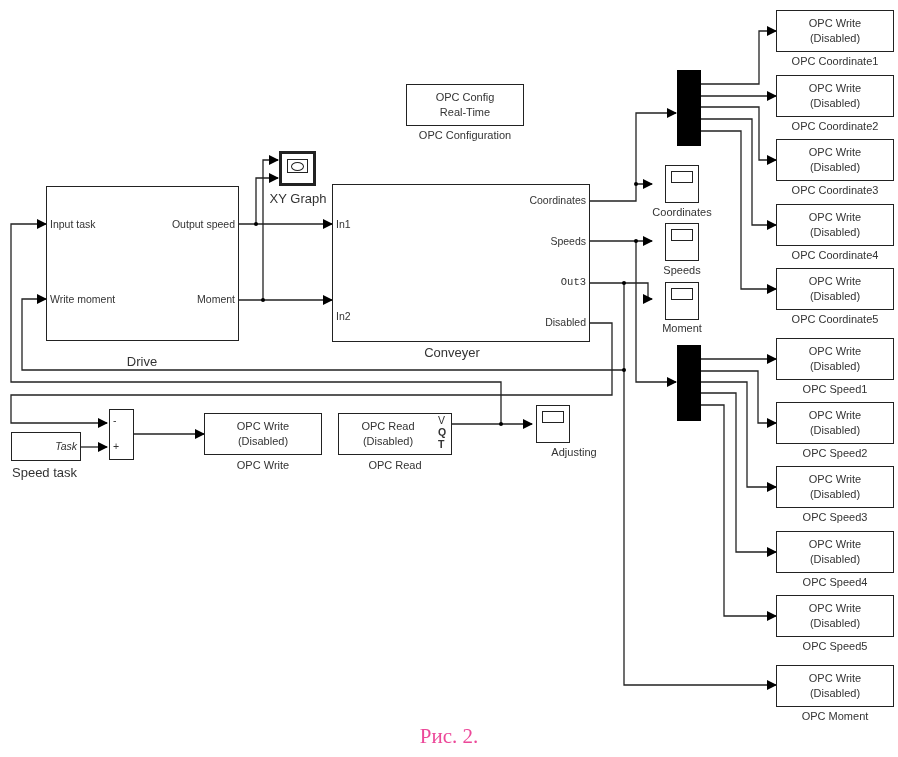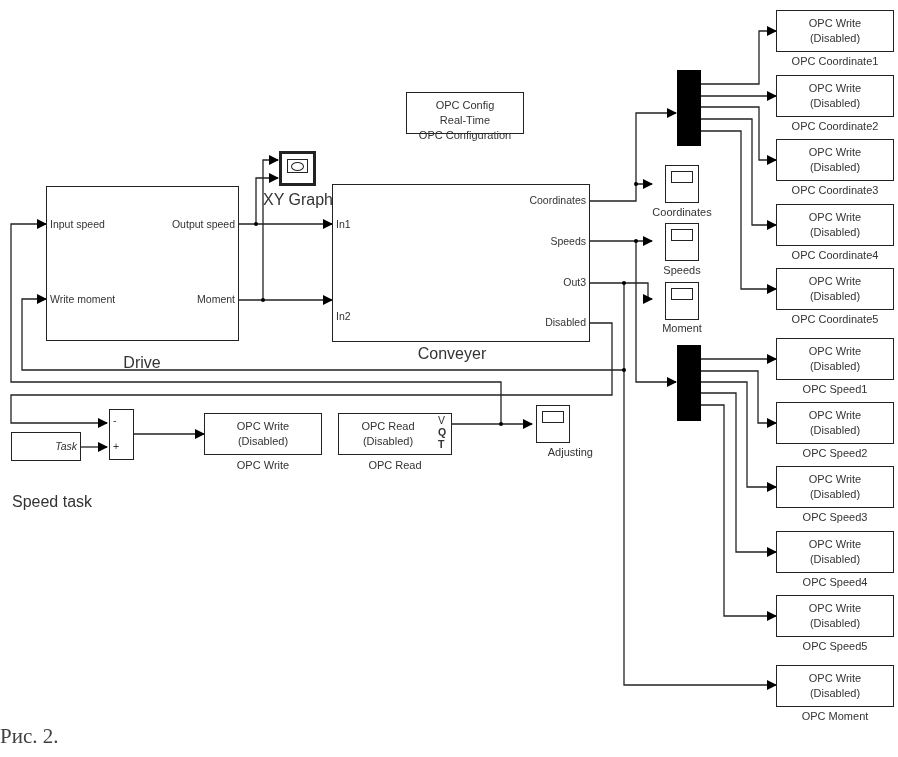--- a/index.html
+++ b/index.html
@@ -1,31 +1,31 @@
 <!DOCTYPE html>
 <html><head>
 <meta charset="utf-8">
 <style>
   html, body { margin: 0; padding: 0; background: #ffffff; }
   body { width: 898px; height: 757px; position: relative; overflow: hidden;
          font-family: "Liberation Sans", "DejaVu Sans", sans-serif; color: #222; }
   svg#diagram { position: absolute; left: 0; top: 0; }
   .blk { position: absolute; border: 1.5px solid #222; background: #fff; box-sizing: border-box; }
-  .lbl { position: absolute; font-size: 16px; color: #333; white-space: nowrap; text-align: center; }
+  .lbl { position: absolute; font-size: 13px; color: #333; white-space: nowrap; text-align: center; }
   .port { position: absolute; font-size: 10.5px; color: #333; white-space: nowrap; }
   .port.r { text-align: right; }
   .opcw { position: absolute; width: 118px; height: 42px; border: 1.5px solid #222; background: #fff;
           box-sizing: border-box; font-size: 11px; color: #333; text-align: center; line-height: 15px; padding-top: 5px; }
   .opcw-cap { position: absolute; width: 140px; font-size: 11px; color: #333; text-align: center; }
   .scope { position: absolute; width: 34px; height: 38px; border: 1.5px solid #222; background: #fff; box-sizing: border-box; }
   .scope .scr { position: absolute; left: 5px; top: 5px; width: 22px; height: 12px; border: 1.5px solid #222; box-sizing: border-box; }
   .scope-cap { position: absolute; font-size: 11px; color: #333; width: 80px; text-align: center; }
   .demux { position: absolute; background: #000; }
-  .caption { position: absolute; left: 0; width: 898px; top: 724px; text-align: left;
-             font-family: "Liberation Serif", "DejaVu Serif", serif; font-size: 21px; color: #404040; }
+  .caption { position: absolute; left: 0; width: 898px; top: 724px; text-align: center;
+             font-family: "Liberation Serif", "DejaVu Serif", serif; font-size: 21px; color: #ec4899; }
 </style>
 </head>
 <body>
 
 <svg id="diagram" width="898" height="757">
   <defs>
     <marker id="arr" markerWidth="10" markerHeight="10" refX="9" refY="5" orient="auto" markerUnits="userSpaceOnUse">
       <path d="M0,0 L10,5 L0,10 z" fill="#000"></path>
     </marker>
   </defs>
@@ -78,51 +78,51 @@
     <circle cx="501" cy="424" r="2"></circle>
   </g>
 
   <g stroke="#555" stroke-width="1" fill="none">
     <path d="M448,433 L452,436 L448,439"></path>
     <path d="M448,443 L452,446 L448,449"></path>
   </g>
 </svg>
 
 <div class="blk" style="left:46px;top:186px;width:193px;height:155px;"></div>
-<div class="port" style="left:50px;top:218px;">Input speed</div>
+<div class="port" style="left:50px;top:218px;">Input task</div>
 <div class="port" style="left:50px;top:293px;">Write moment</div>
 <div class="port r" style="left:150px;width:85px;top:218px;">Output speed</div>
 <div class="port r" style="left:150px;width:85px;top:293px;">Moment</div>
 <div class="lbl" style="left:102px;width:80px;top:354px;">Drive</div>
 
 <div class="blk" style="left:279px;top:151px;width:37px;height:35px;border-width:3px;">
   <div style="position:absolute;left:5px;top:5px;width:21px;height:14px;border:1.5px solid #222;box-sizing:border-box;">
     <div style="position:absolute;left:3px;top:2px;width:11px;height:7px;border:1px solid #222;border-radius:50%;"></div>
   </div>
 </div>
 <div class="lbl" style="left:258px;width:80px;top:191px;">XY Graph</div>
 
 <div class="blk" style="left:332px;top:184px;width:258px;height:158px;"></div>
 <div class="port" style="left:336px;top:218px;">In1</div>
 <div class="port" style="left:336px;top:310px;">In2</div>
 <div class="port r" style="left:486px;width:100px;top:194px;">Coordinates</div>
 <div class="port r" style="left:486px;width:100px;top:235px;">Speeds</div>
-<div class="port r" style="left:486px;width:100px;top:276px;">Out3</div>
+<div class="port r" style="left:486px;width:100px;top:276px;font-family:Liberation Mono, monospace;">Out3</div>
 <div class="port r" style="left:486px;width:100px;top:316px;">Disabled</div>
 <div class="lbl" style="left:412px;width:80px;top:345px;">Conveyer</div>
 
-<div class="opcw" style="left:406px;top:84px;width:118px;height:42px;margin-top:8px;">
+<div class="opcw" style="left:406px;top:84px;width:118px;height:42px;">
   <div>OPC Config</div>
   <div>Real-Time</div>
 </div>
 <div class="opcw-cap" style="left:395px;top:129px;">OPC Configuration</div>
 
 <div class="blk" style="left:11px;top:432px;width:70px;height:29px;"></div>
 <div class="port r" style="left:20px;width:57px;top:440px;font-style:italic;">Task</div>
-<div class="lbl" style="left:12px;width:60px;top:465px;text-align:right;margin-top:28px;">Speed task</div>
+<div class="lbl" style="left:12px;width:60px;top:465px;text-align:right;">Speed task</div>
 
 <div class="blk" style="left:109px;top:409px;width:25px;height:51px;"></div>
 <div class="port" style="left:113px;top:414px;">-</div>
 <div class="port" style="left:113px;top:440px;">+</div>
 
 <div class="opcw" style="left:204px;top:413px;">
   <div>OPC Write</div>
   <div>(Disabled)</div>
 </div>
 <div class="opcw-cap" style="left:193px;top:459px;">OPC Write</div>
@@ -132,21 +132,21 @@
   <div style="margin-right:14px;">(Disabled)</div>
 </div>
 <div class="port" style="left:438px;top:414px;">V</div>
 <div class="port" style="left:438px;top:426px;font-weight:bold;">Q</div>
 <div class="port" style="left:438px;top:438px;font-weight:bold;">T</div>
 <div class="opcw-cap" style="left:325px;top:459px;">OPC Read</div>
 
 <div class="scope" style="left:536px;top:405px;">
     <div class="scr"></div>
   </div>
-<div class="scope-cap" style="left:513px;top:446px;text-align:right;">Adjusting</div>
+<div class="scope-cap" style="left:534px;top:446px;">Adjusting</div>
 
 <div class="scope" style="left:665px;top:165px;">
     <div class="scr"></div>
   </div>
 <div class="scope-cap" style="left:642px;top:206px;">Coordinates</div>
 
 <div class="scope" style="left:665px;top:223px;">
     <div class="scr"></div>
   </div>
 <div class="scope-cap" style="left:642px;top:264px;">Speeds</div>

